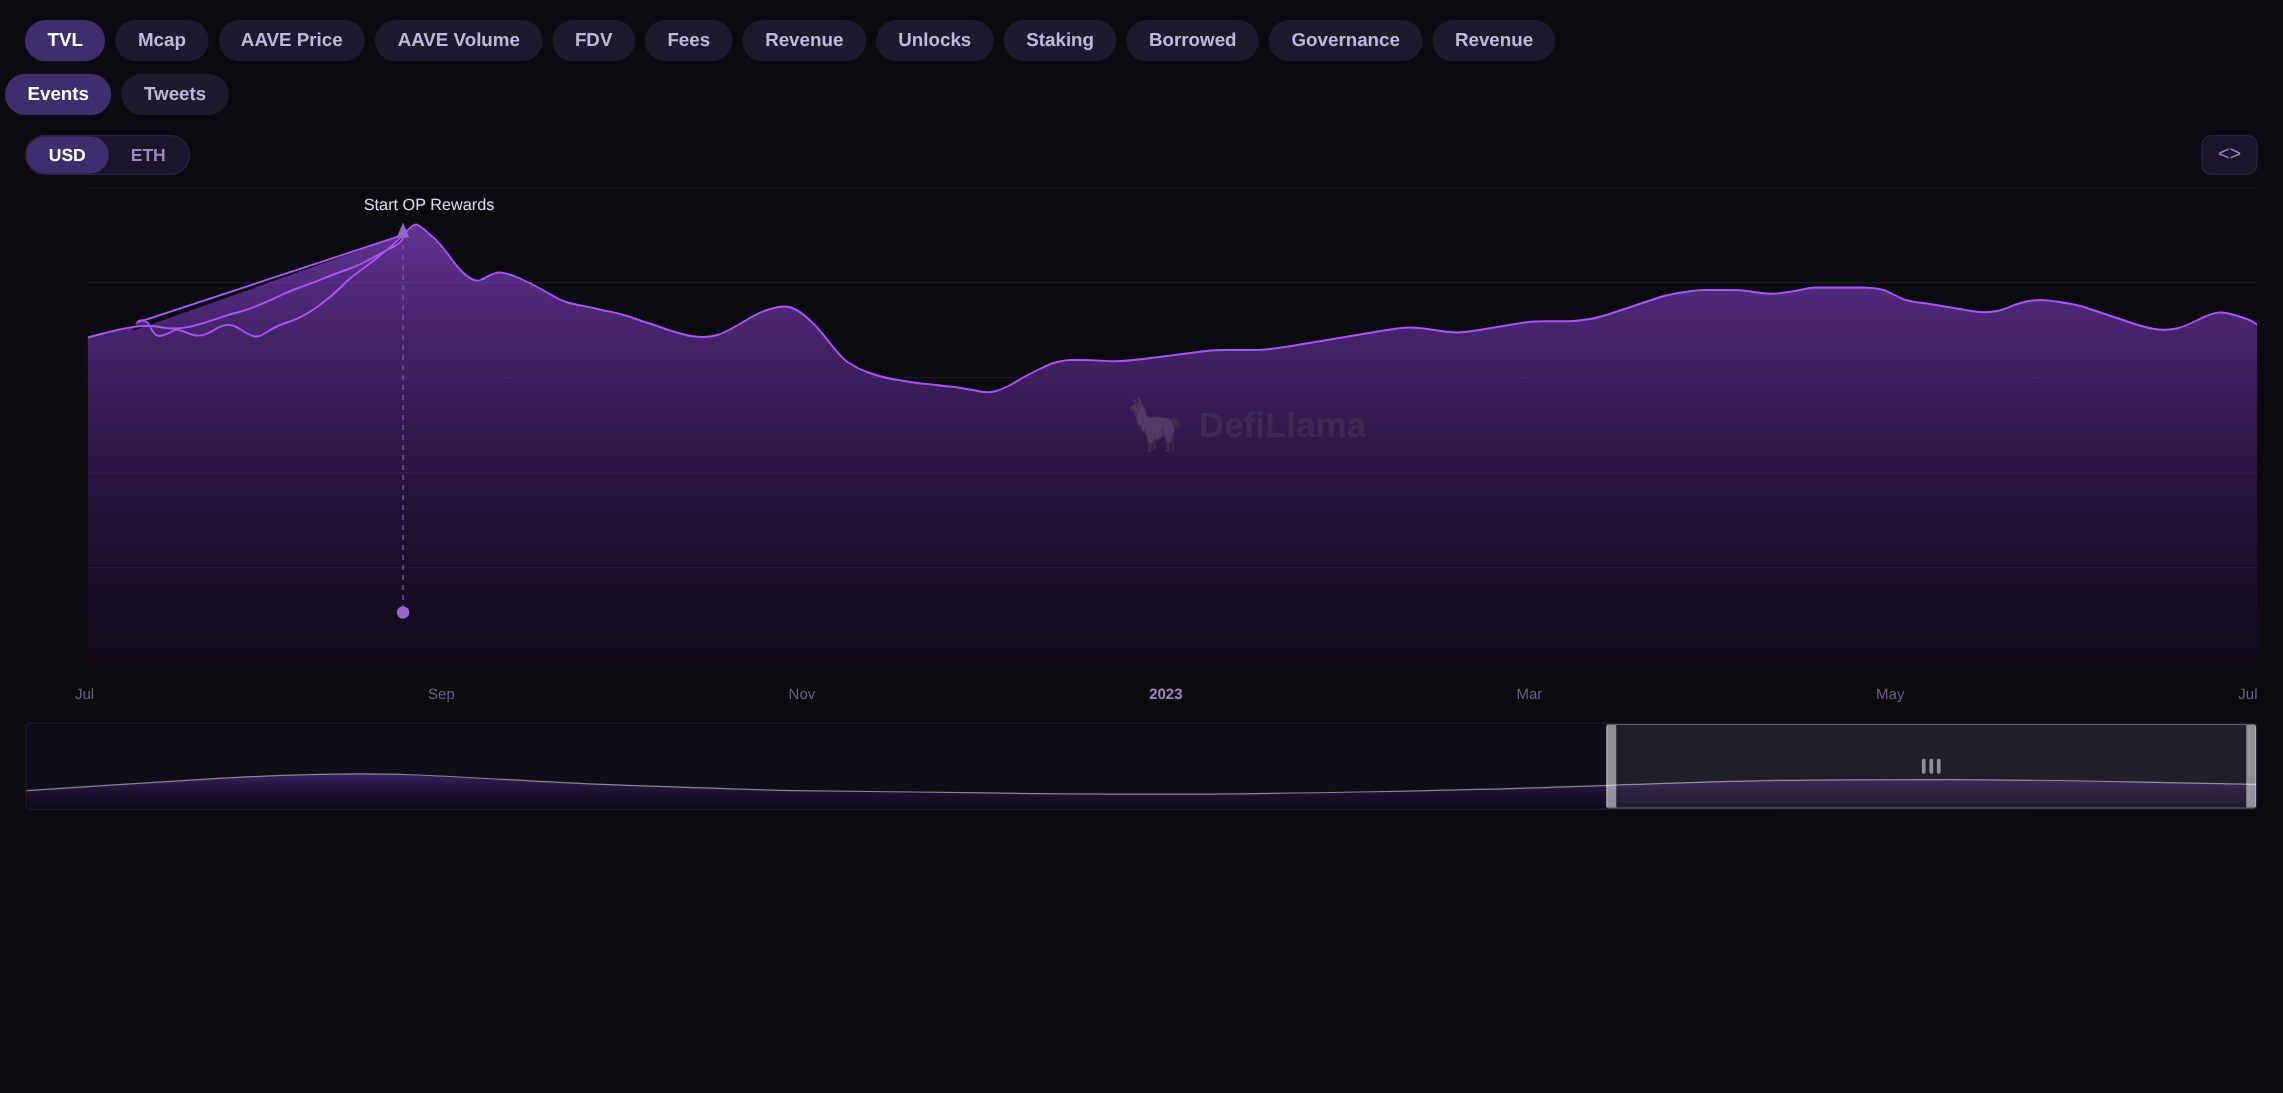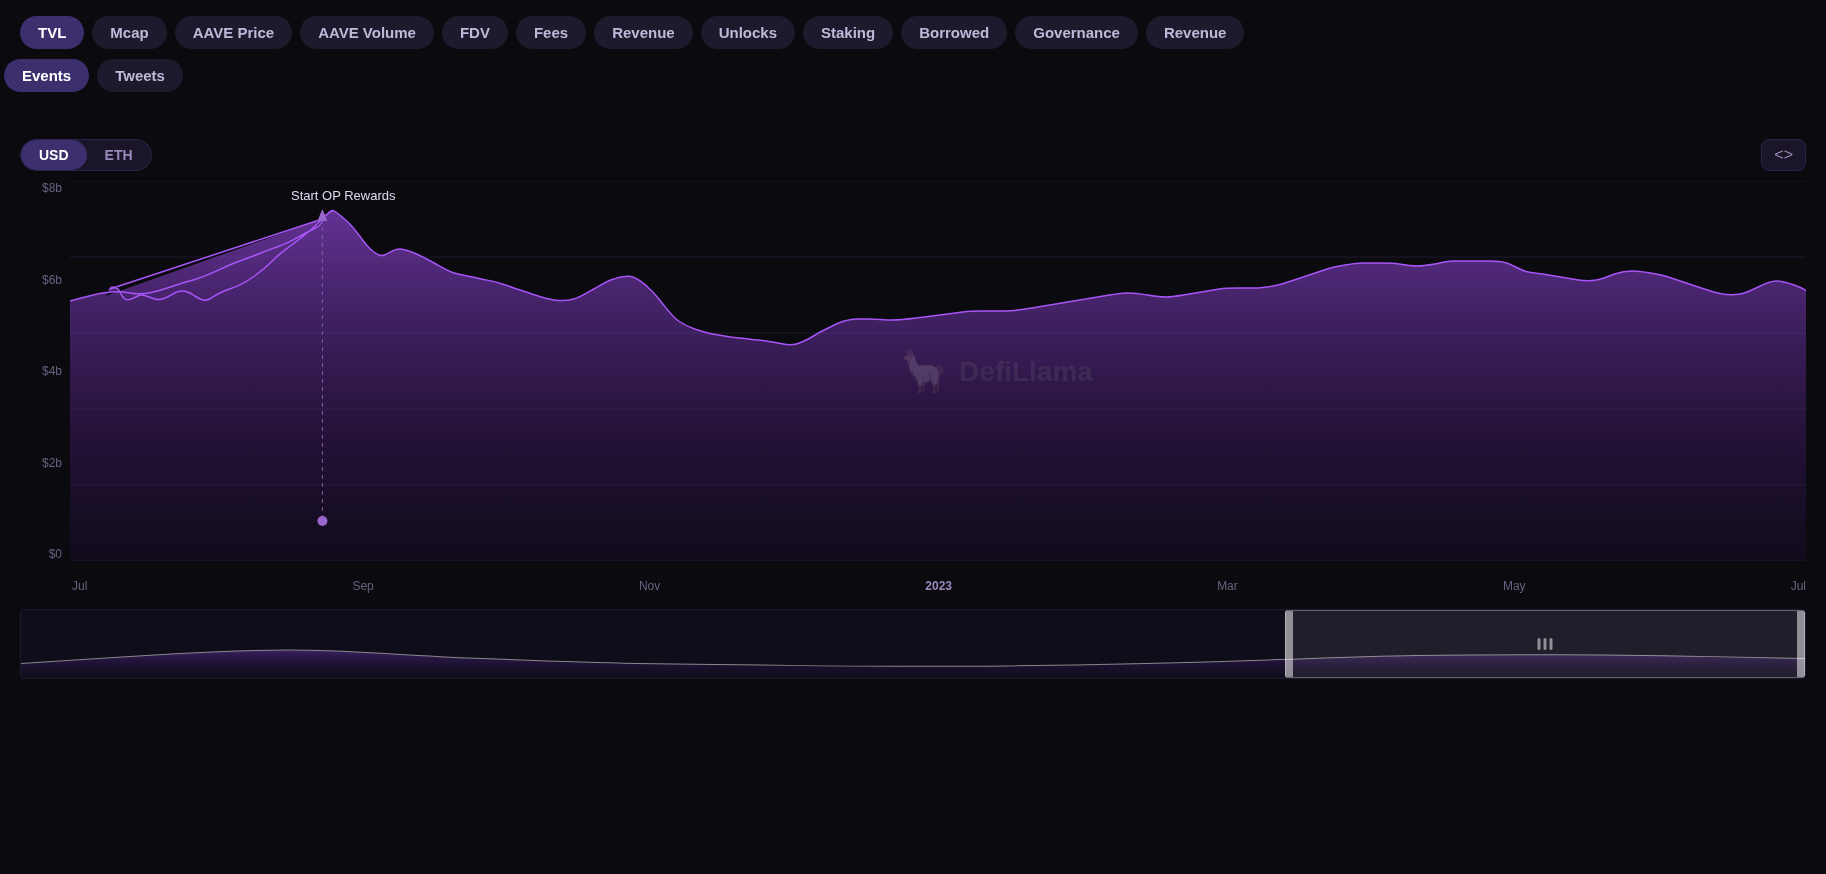--- a/index.html
+++ b/index.html
@@ -40,21 +40,20 @@
       display: flex;
       gap: 8px;
       padding: 0 20px 16px 4px;
     }
 
     .currency-row {
       display: flex;
       align-items: center;
       gap: 0;
       padding: 0 20px 10px 20px;
-      margin-top: 31px;
     }
 
     .currency-group {
       display: flex;
       background: #1a1528;
       border-radius: 20px;
       overflow: hidden;
       border: 1px solid #2a2248;
     }
 
@@ -118,21 +117,21 @@
       bottom: 40px;
     }
 
     .chart-svg-wrapper svg {
       width: 100%;
       height: 100%;
     }
 
     .x-axis {
       position: absolute;
-      left: 52px;
+      left: 40px;
       right: 0;
       bottom: 0;
       height: 30px;
       display: flex;
       justify-content: space-between;
       align-items: center;
     }
 
     .x-label {
       font-size: 12px;
@@ -249,27 +248,20 @@
 <div class="currency-row">
   <div class="currency-group">
     <button class="currency-btn active">USD</button>
     <button class="currency-btn">ETH</button>
   </div>
   <button class="embed-btn" style="margin-left: auto;">&lt;&gt;</button>
 </div>
 
 <div class="chart-area">
 
-  <div class="y-axis">
-    <span class="y-label">$8b</span>
-    <span class="y-label">$6b</span>
-    <span class="y-label">$4b</span>
-    <span class="y-label">$2b</span>
-    <span class="y-label">$0</span>
-  </div>
 
   <div class="chart-svg-wrapper">
     <svg viewBox="0 0 1740 380" preserveAspectRatio="none" xmlns="http://www.w3.org/2000/svg">
       <defs>
         <linearGradient id="areaGrad" x1="0" y1="0" x2="0" y2="1">
           <stop offset="0%" stop-color="#8844cc" stop-opacity="0.7"></stop>
           <stop offset="100%" stop-color="#3a1060" stop-opacity="0.15"></stop>
         </linearGradient>
         <clipPath id="chartClip">
           <rect x="0" y="0" width="1740" height="380"></rect>

